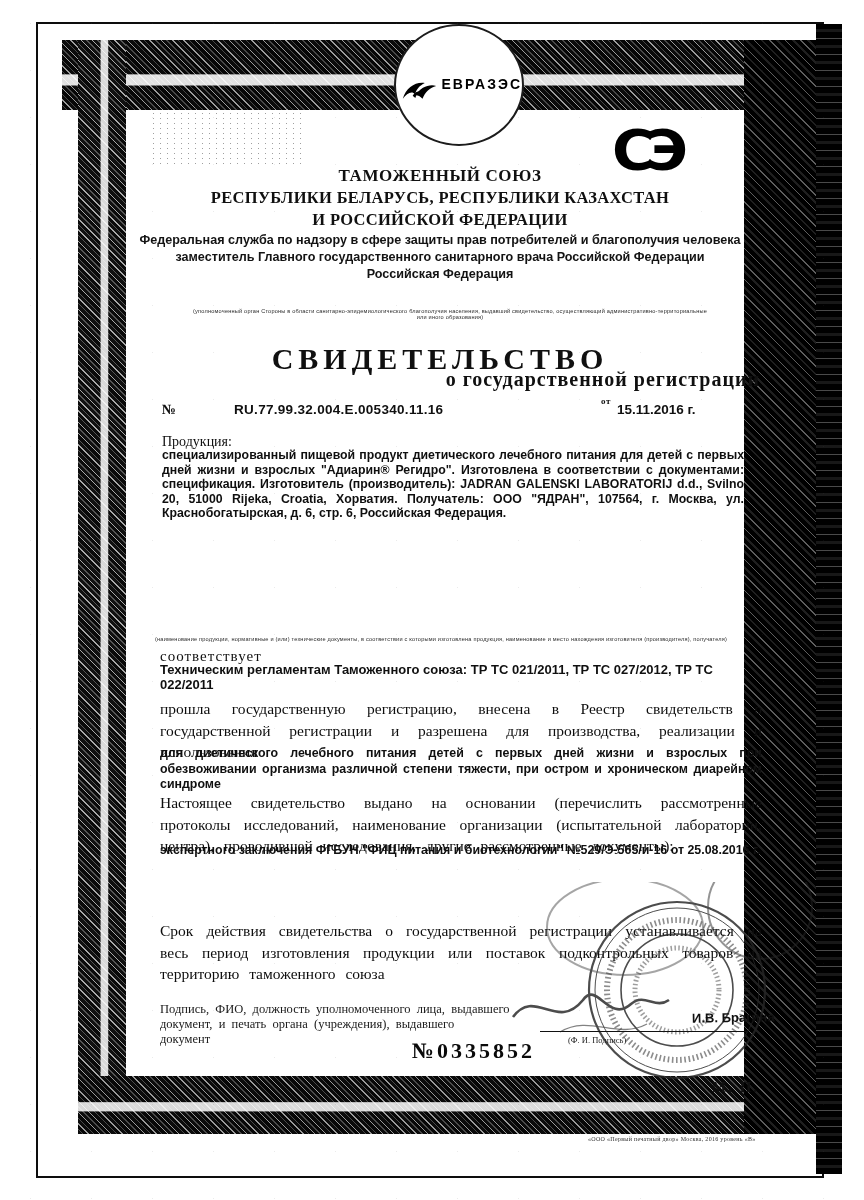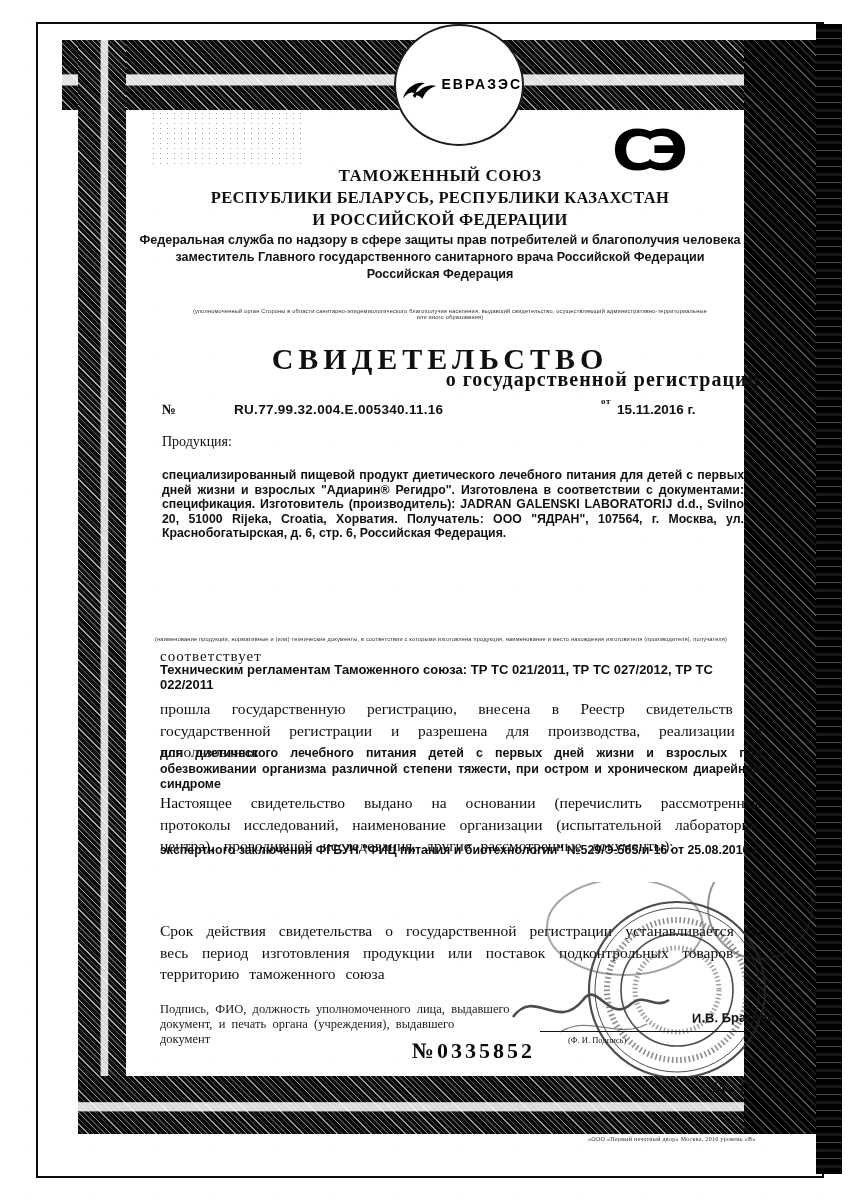--- a/index.html
+++ b/index.html
@@ -119,21 +119,21 @@
     font-family:"Liberation Sans", sans-serif;font-weight:bold;font-size:13.5px;letter-spacing:.3px;margin-left:46px;}
   .date-label{position:absolute;left:601px;top:396px;font-size:9px;font-weight:bold;letter-spacing:.5px;}
   .date-value{position:absolute;left:617px;top:402px;
     font-family:"Liberation Sans", sans-serif;font-weight:bold;font-size:13.5px;}
 
   
   .product-label{position:absolute;left:162px;top:434px;font-size:14px;}
   .product-text{
     position:absolute;left:162px;top:448px;width:582px;
     font-family:"Liberation Sans", sans-serif;font-weight:bold;
-    font-size:12.3px;line-height:14.6px;text-align:justify;color:#0f0f0f;margin-top:20px;
+    font-size:12.3px;line-height:14.6px;text-align:justify;color:#0f0f0f;
   }
   .conform-label{position:absolute;left:160px;top:648px;font-size:15px;letter-spacing:1px;}
   .regulations{
     position:absolute;left:160px;top:662px;width:600px;
     font-family:"Liberation Sans", sans-serif;font-weight:bold;font-size:13px;
   }
   .para-serif{
     position:absolute;font-size:15.5px;line-height:21.5px;
     text-align:justify;word-spacing:.38em;color:#0e0e0e;
   }

